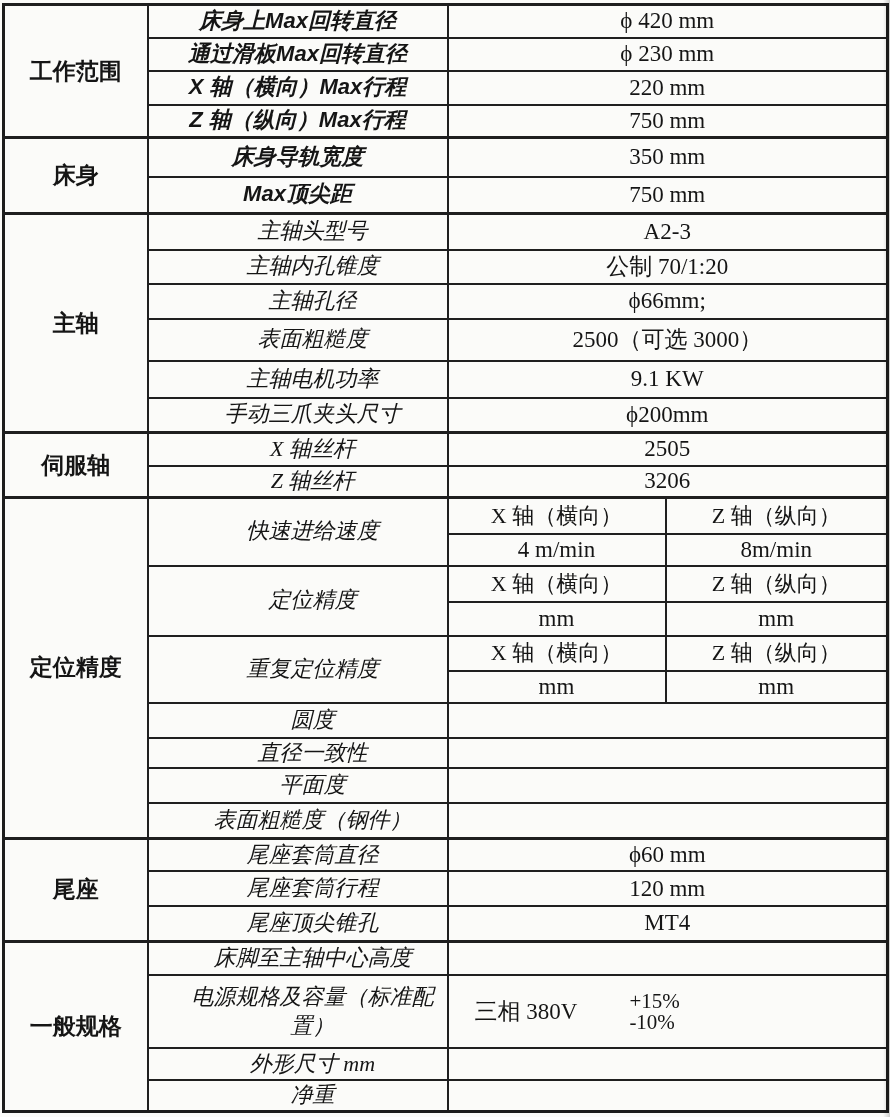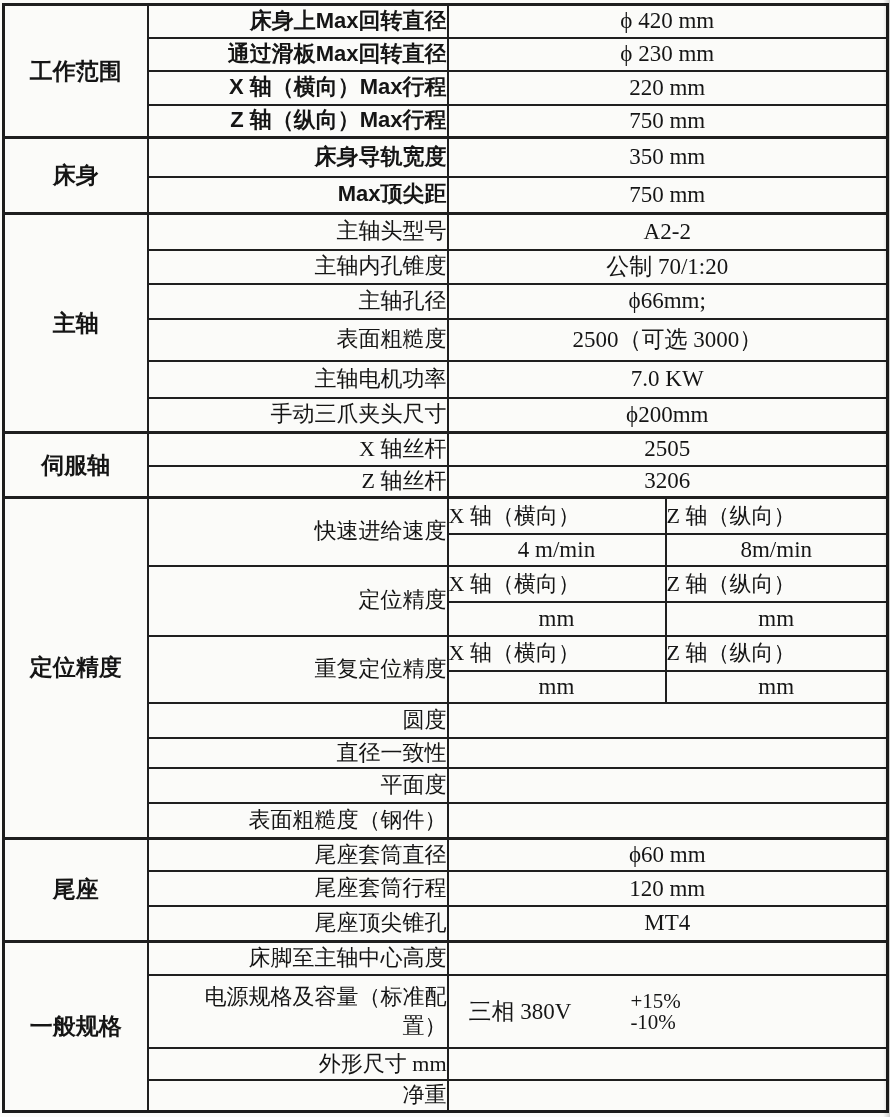--- a/index.html
+++ b/index.html
@@ -30,50 +30,50 @@
     color:#151515;
   }
   tr.sec td{border-top-width:3px;}
   td.group{
     font-family:"Liberation Sans", sans-serif;
     font-weight:600;
     font-size:23px;
     text-align:center;
     margin-top:24px;
   }
-  td.prop{text-align:right;padding:1px 6px 1px 9px;line-height:1.3;}
+  td.prop{text-align:center;padding:1px 6px 1px 9px;line-height:1.3;font-style:italic;}
   td.prop.sans{
     font-family:"Liberation Sans", sans-serif;
     font-weight:600;
     font-size:22px;
   }
   td.prop.serif{
     font-family:"Liberation Serif", serif;
     font-weight:400;
     font-size:22px;
     padding-left:30px;
   }
   td.val{
     font-family:"Liberation Serif", serif;
     font-size:23px;
     text-align:center;
   }
   td.subhead{
     font-family:"Liberation Serif", serif;
     font-size:22px;
-    text-align:left;
+    text-align:center;
   }
   .power-wrap{
     display:flex;align-items:center;gap:52px;
-    padding-left:20px;
+    padding-left:26px;
     font-family:"Liberation Serif", serif;font-size:23px;
   }
   .tol-stack{
     display:flex;flex-direction:column;
-    font-size:21px;line-height:1;margin-left:7px;
+    font-size:21px;line-height:1;
   }
 </style>
 </head>
 <body>
 
 <div class="page">
   <table class="spec">
     <colgroup>
       <col style="width:144px">
         <col style="width:300px">
@@ -106,37 +106,37 @@
       <td class="val" colspan="2">350 mm</td>
     </tr>
     <tr style="height:37px">
       <td class="prop sans">Max顶尖距</td>
       <td class="val" colspan="2">750 mm</td>
     </tr>
 
     <tr class="sec" style="height:36px">
       <td class="group" rowspan="6">主轴</td>
       <td class="prop serif">主轴头型号</td>
-      <td class="val" colspan="2">A2-2</td>
+      <td class="val" colspan="2">A2-3</td>
     </tr>
     <tr style="height:34px">
       <td class="prop serif">主轴内孔锥度</td>
       <td class="val" colspan="2">公制 70/1:20</td>
     </tr>
     <tr style="height:35px">
       <td class="prop serif">主轴孔径</td>
       <td class="val" colspan="2">ϕ66mm;</td>
     </tr>
     <tr style="height:42px">
       <td class="prop serif">表面粗糙度</td>
       <td class="val" colspan="2">2500（可选 3000）</td>
     </tr>
     <tr style="height:37px">
       <td class="prop serif">主轴电机功率</td>
-      <td class="val" colspan="2">7.0 KW</td>
+      <td class="val" colspan="2">9.1 KW</td>
     </tr>
     <tr style="height:35px">
       <td class="prop serif">手动三爪夹头尺寸</td>
       <td class="val" colspan="2">ϕ200mm</td>
     </tr>
 
     <tr class="sec" style="height:33px">
       <td class="group" rowspan="2">伺服轴</td>
       <td class="prop serif">X 轴丝杆</td>
       <td class="val" colspan="2">2505</td>

